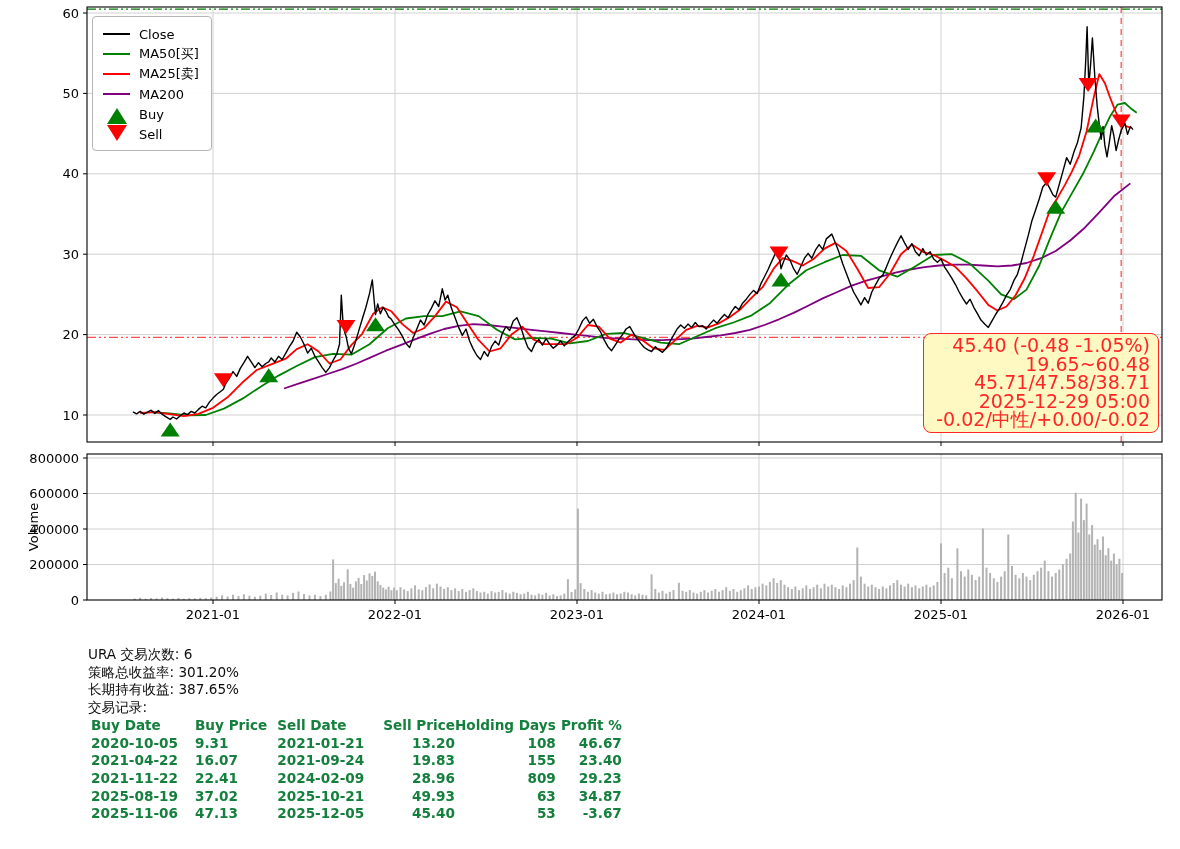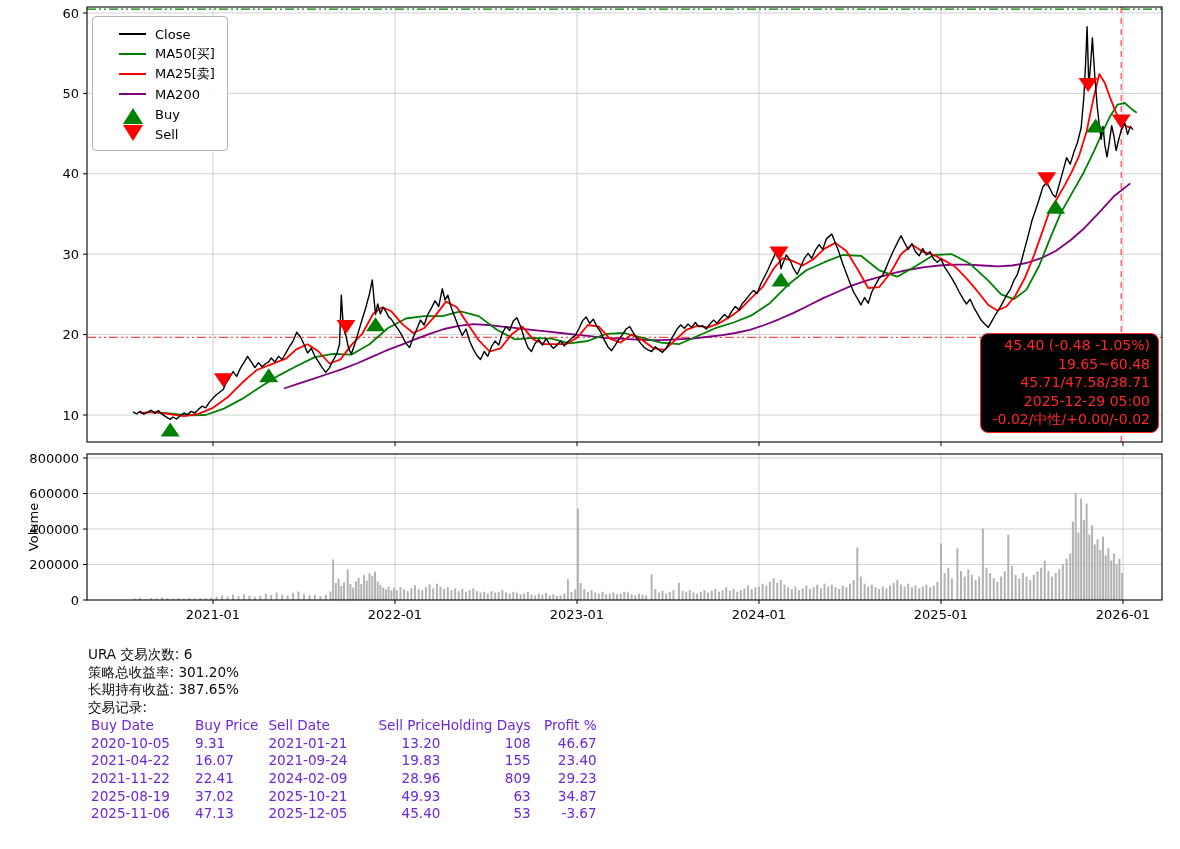--- a/index.html
+++ b/index.html
@@ -1,39 +1,39 @@
 <!DOCTYPE html>
 <html><head>
 <meta charset="utf-8">
 <style>
   html,body{margin:0;padding:0;background:#fff;}
   #fig{position:relative;width:1180px;height:849px;background:#ffffff;
        font-family:"DejaVu Sans","Liberation Sans",sans-serif;overflow:hidden;}
   #chart-svg{position:absolute;left:0;top:0;}
   
   #legend{position:absolute;left:92px;top:16px;background:rgba(255,255,255,0.92);
-          border:1px solid #b5b5b5;border-radius:4px;padding:7px 12px 6px 26px;z-index:4;}
+          border:1px solid #b5b5b5;border-radius:4px;padding:7px 12px 6px 10px;z-index:4;}
   .lg-row{display:flex;align-items:center;height:20px;}
   .lg-sample{width:27px;display:flex;justify-content:center;align-items:center;margin-right:9px;}
   .lg-line{width:27px;height:0;border-top:2px solid #000;}
   .lg-tri-up{width:0;height:0;border-left:10px solid transparent;border-right:10px solid transparent;
              border-bottom:16px solid #008000;margin-bottom:-3px;}
   .lg-tri-down{width:0;height:0;border-left:10px solid transparent;border-right:10px solid transparent;
                border-top:16px solid #ff0000;margin-top:-3px;}
   .lg-label{font-size:13px;color:#000;white-space:nowrap;}
   
-  #annotation{position:absolute;right:21px;top:333px;text-align:right;background:#000000;
+  #annotation{position:absolute;right:21px;top:333px;text-align:right;background:#fef9c3;
               border:1.6px solid #ff2626;border-radius:8px;padding:2px 8px 3px 12px;
-              font-size:14px;line-height:18.6px;color:#ff2626;z-index:5;white-space:nowrap;}
+              font-size:19px;line-height:18.6px;color:#ff2626;z-index:5;white-space:nowrap;}
   
   #footer{position:absolute;left:88px;top:646px;font-size:13.6px;line-height:17.7px;color:#0d0d0d;}
   #footer .sumline{white-space:pre;}
   #trades{border-collapse:collapse;margin-top:0;}
-  #trades th,#trades td{padding:0;font-weight:normal;font-size:13.6px;line-height:17.7px;
-                        white-space:nowrap;color:#6d28d9;}
+  #trades th,#trades td{padding:0;font-weight:bold;font-size:13.6px;line-height:17.7px;
+                        white-space:nowrap;color:#15803d;}
   .c0{width:104px;text-align:left;padding-left:3px !important;}
   .c1{width:62px;text-align:left;}
   .c2{width:106px;text-align:left;padding-left:10px !important;}
   .c3{width:66px;text-align:right;}
   .c4{width:86px;text-align:right;}
   .c5{width:66px;text-align:right;}
 </style>
 </head>
 <body>
 

